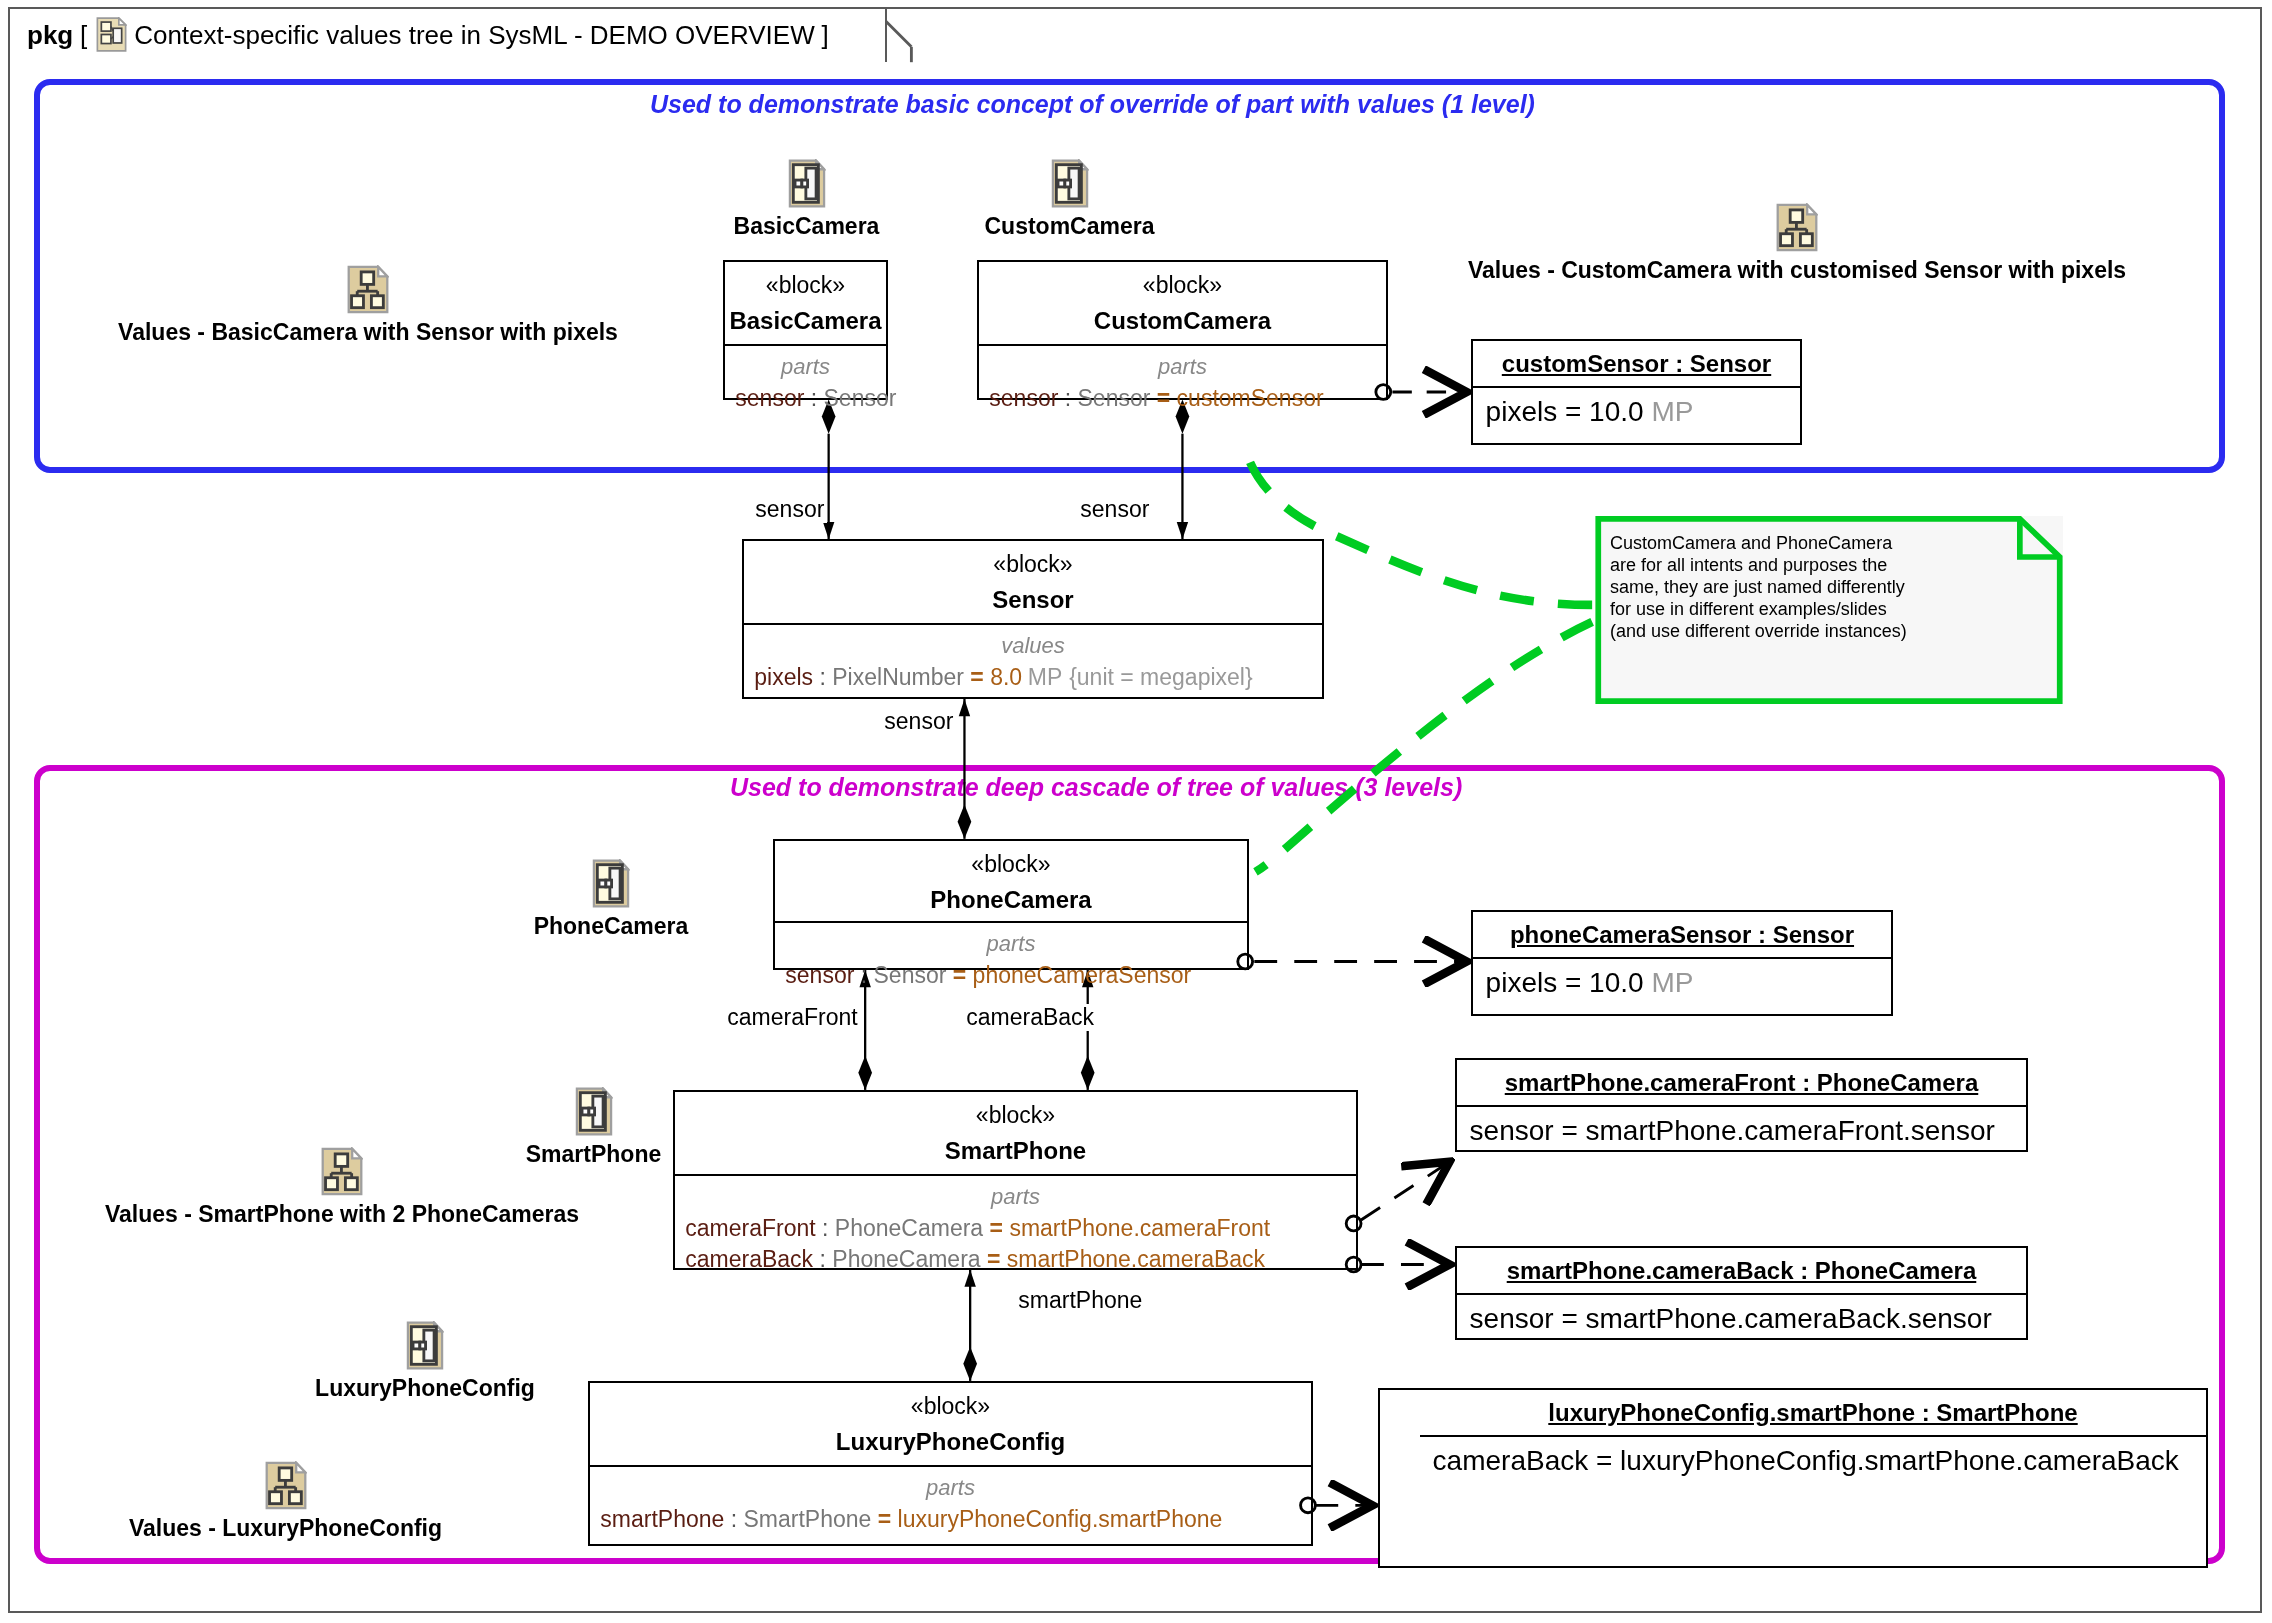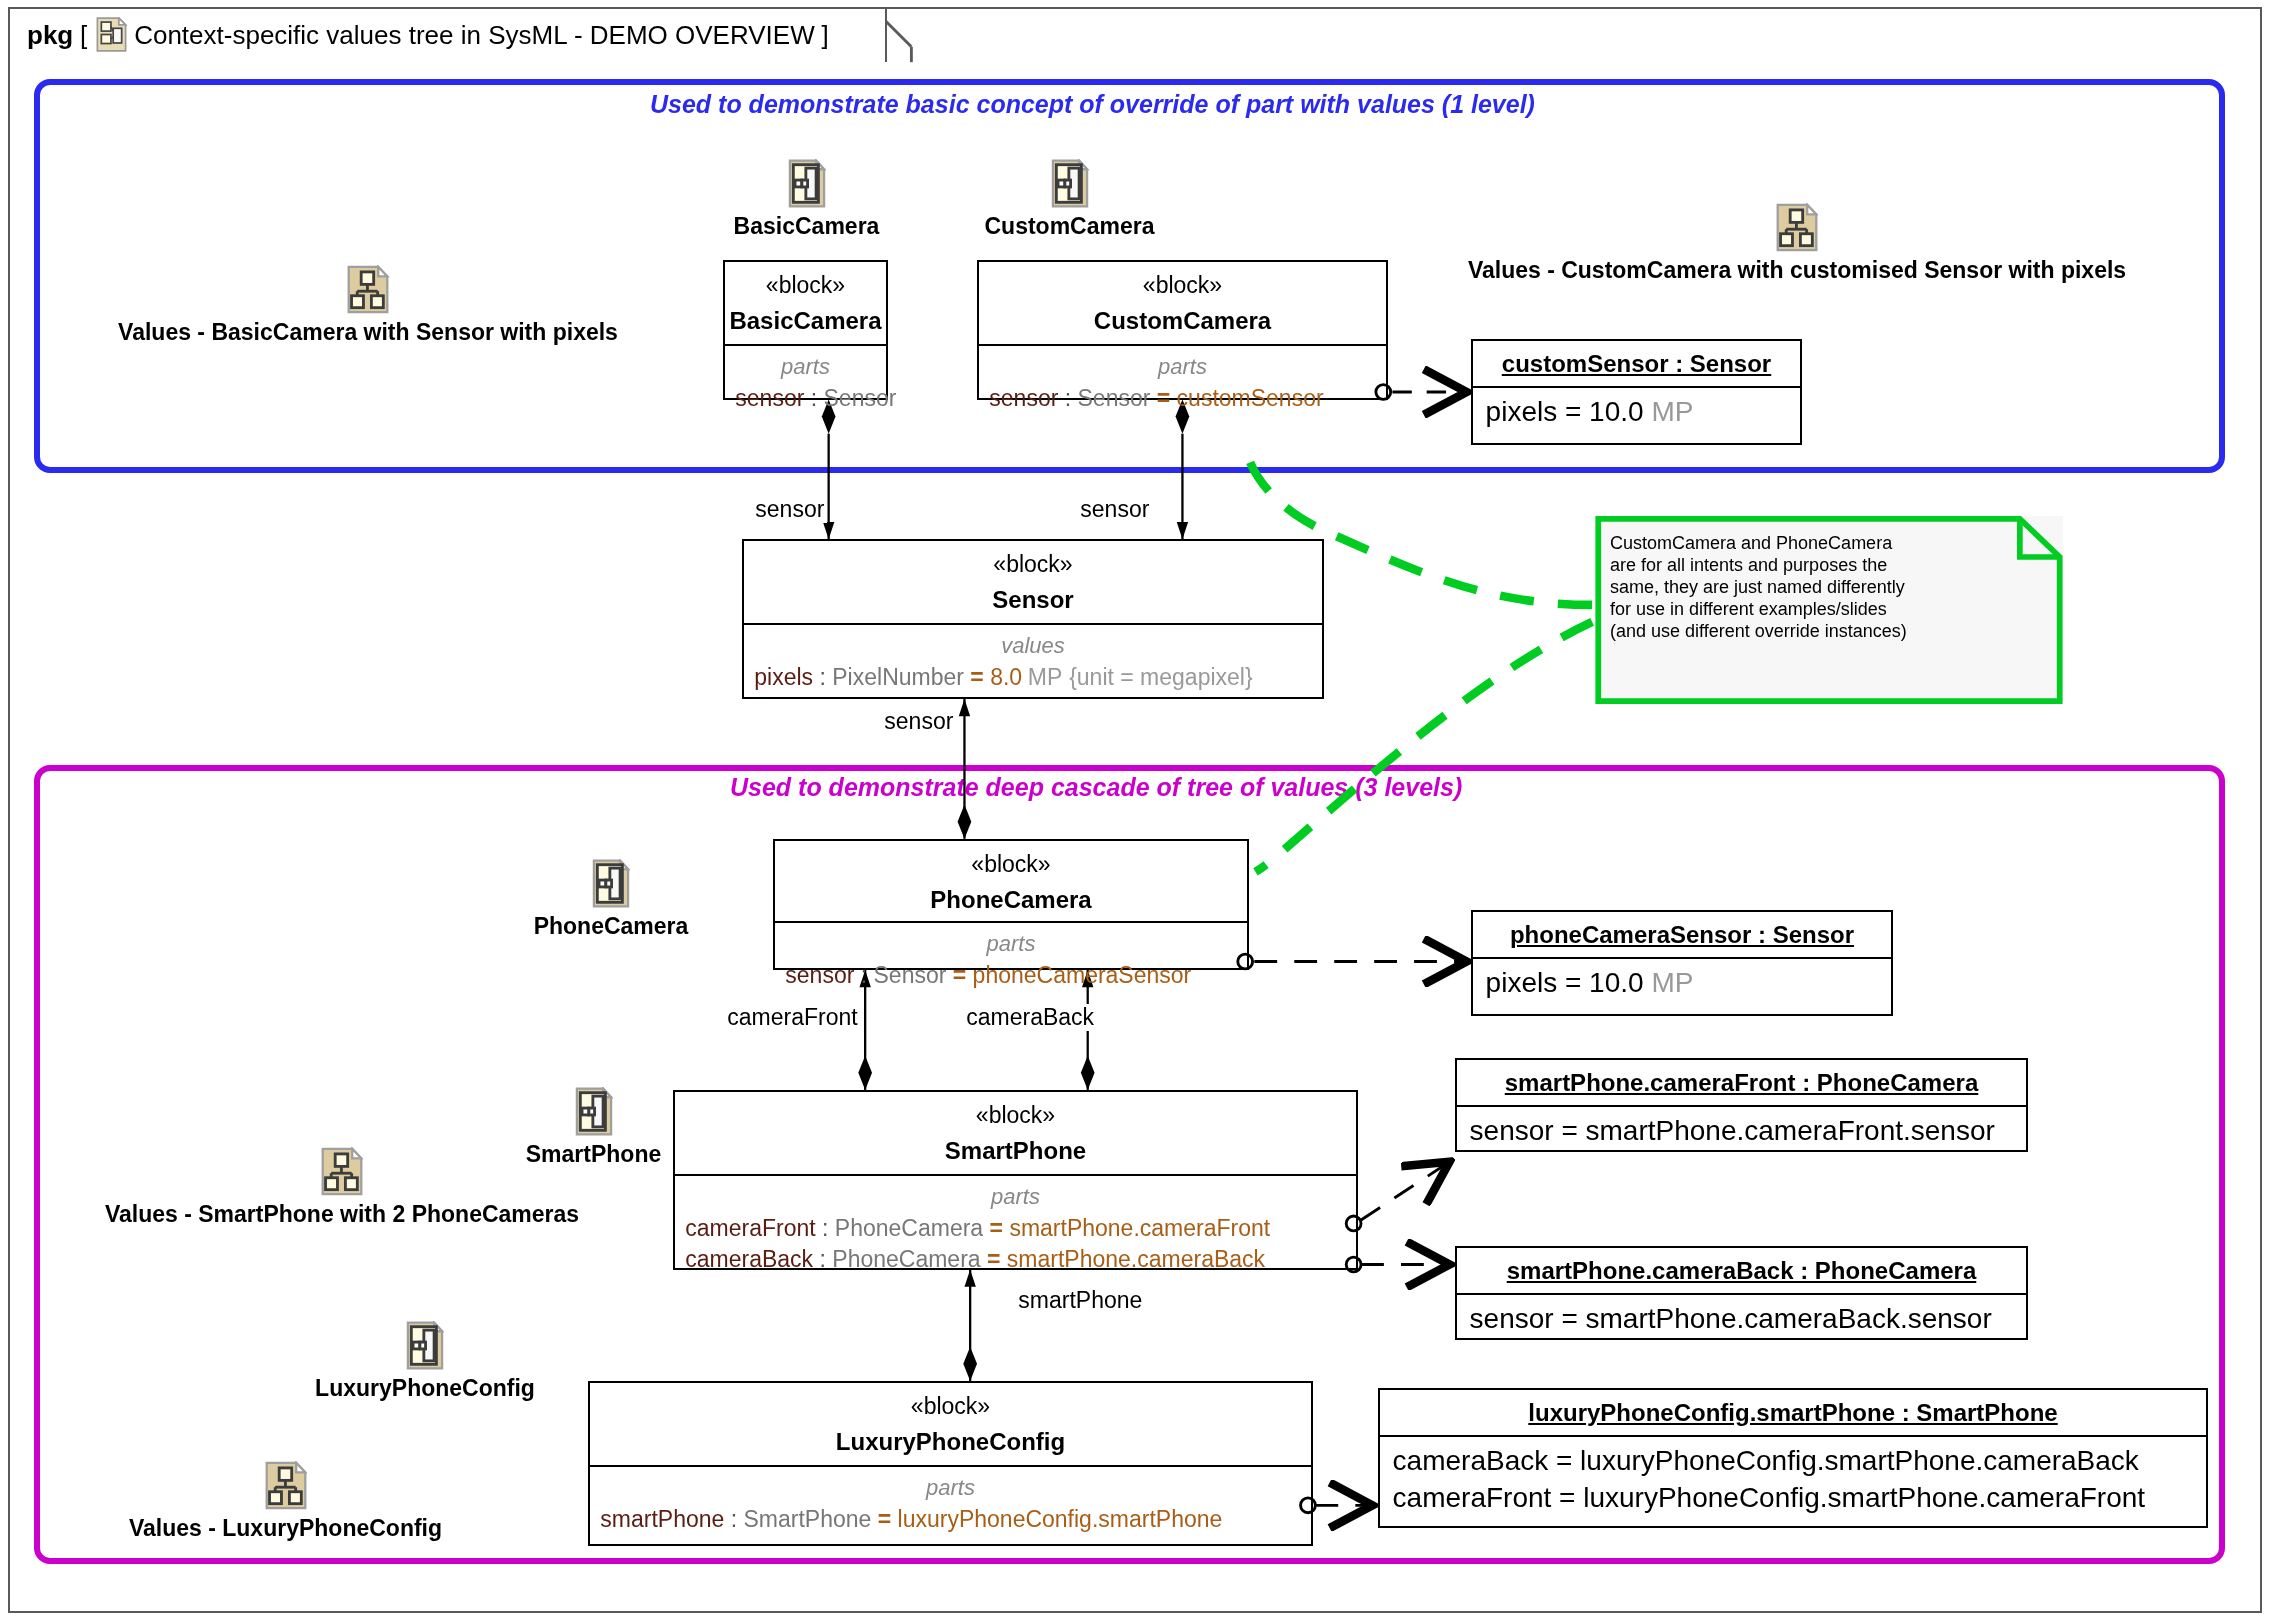--- a/index.html
+++ b/index.html
@@ -250,25 +250,24 @@
     <div class="isep"></div>
     <div class="islot"><span>sensor = smartPhone.cameraFront.sensor</span></div>
   </div>
 
   <div class="inst" style="left:1455px;top:1246px;width:573px;height:94px;">
     <div class="ihdr"><span>smartPhone.cameraBack : PhoneCamera</span></div>
     <div class="isep"></div>
     <div class="islot"><span>sensor = smartPhone.cameraBack.sensor</span></div>
   </div>
 
-  <div class="inst" style="left:1378px;top:1388px;width:830px;height:140px;">
+  <div class="inst" style="left:1378px;top:1388px;width:830px;height:180px;padding-left:40px;">
     <div class="ihdr"><span>luxuryPhoneConfig.smartPhone : SmartPhone </span></div>
     <div class="isep"></div>
     <div class="islot"><span>cameraBack = luxuryPhoneConfig.smartPhone.cameraBack</span></div>
-    <div class="islot" style="padding-top:4.6px;"><span>cameraFront = luxuryPhoneConfig.smartPhone.cameraFront</span></div>
   </div>
 
   <div class="note" style="left:1595px;top:516px;width:468px;height:188px;">
     <svg width="468" height="188" viewBox="0 0 820 330" style="position:absolute;left:0;top:0;">
       <path d="M5,5 H745 L815,72 V325 H5 Z" fill="#f7f7f7" stroke="#00cc22" stroke-width="10" stroke-linejoin="miter"></path>
       <path d="M745,5 V72 H815" fill="none" stroke="#00cc22" stroke-width="10"></path>
     </svg>
     <div class="note-text">
       <div>CustomCamera and PhoneCamera</div>
       <div>are for all intents and purposes the</div>

